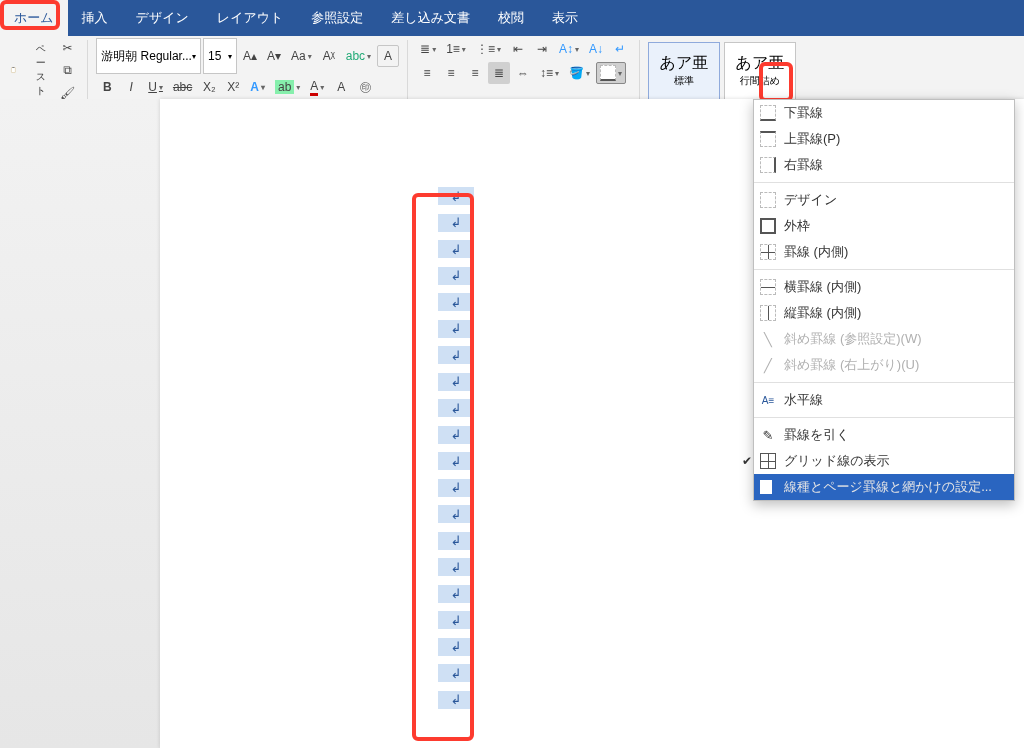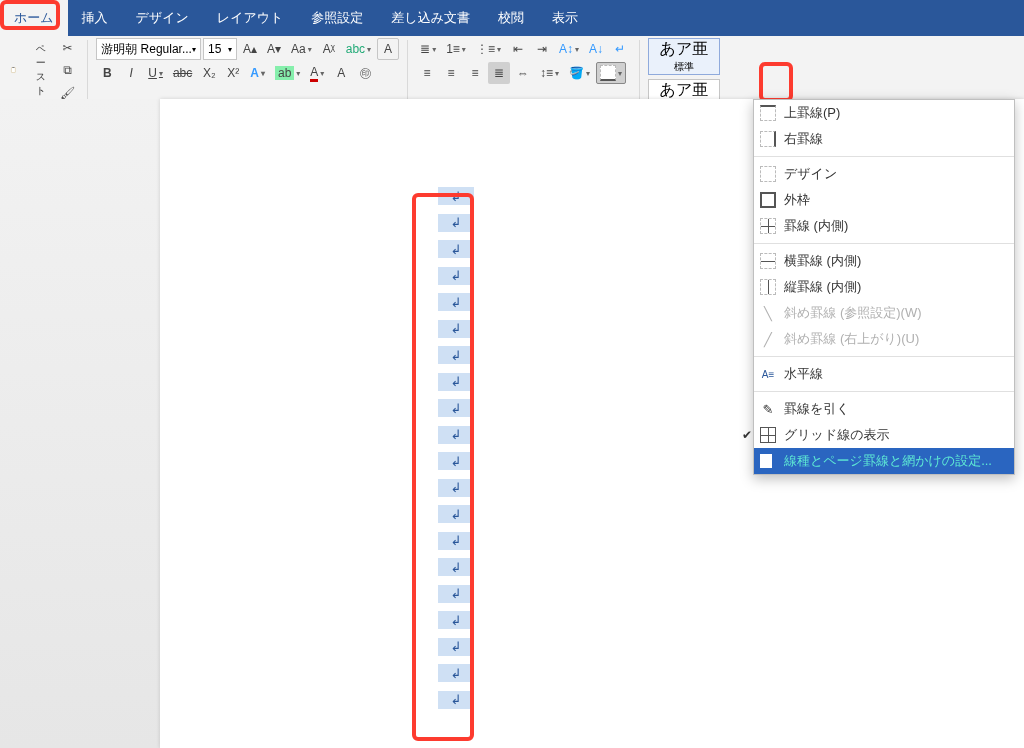--- a/index.html
+++ b/index.html
@@ -11,21 +11,21 @@
   .tab.active { background: #f3f3f3; color: #2a579a; }
 
   
   .ribbon { height: 70px; background: #f3f3f3; border-bottom: 1px solid #d0d0d0; display: flex; align-items: stretch; padding: 0 4px; }
   .chunk { display: flex; flex-direction: column; padding: 2px 4px; gap: 2px; }
   .chunk-row { display: flex; align-items: center; gap: 2px; }
   .sep { width: 1px; background: #d9d9d9; margin: 4px 4px; }
   .btn { min-width: 22px; height: 22px; display: inline-flex; align-items: center; justify-content: center; border: 1px solid transparent; border-radius: 2px; font-size: 12px; color: #444; padding: 0 3px; cursor: pointer; }
   .btn.boxed { border: 1px solid #c6c6c6; }
   .btn.dd::after { content: "▾"; font-size: 8px; margin-left: 2px; color: #666; }
-  .fontbox { height: 22px; border: 1px solid #c6c6c6; background: #fff; font-size: 12px; padding: 0 4px; display: flex; align-items: center; min-width: 90px; }
+  .fontbox { height: 36px; border: 1px solid #c6c6c6; background: #fff; font-size: 12px; padding: 0 4px; display: flex; align-items: center; min-width: 90px; }
   .sizebox { min-width: 34px; }
   .big-btn { width: 40px; height: 64px; display: flex; flex-direction: row; align-items: center; justify-content: center; font-size: 10px; color: #444; gap: 19px; padding: 2px; }
   .big-btn svg, .big-btn .ico { width: 28px; height: 28px; }
   .style-card { width: 72px; height: 58px; border: 1px solid #c6c6c6; background: #fff; display: flex; flex-direction: column; align-items: center; justify-content: center; font-size: 10px; cursor: pointer; }
   .style-card.sel { border: 1px solid #8faadc; background: #eaf1fb; }
   .style-sample { font-size: 16px; }
 
   
   .workspace { position: absolute; top: 99px; left: 0; right: 0; bottom: 0; display: flex; }
   .gutter { width: 160px; background: linear-gradient(#f2f2f2,#e6e6e6); }
@@ -39,21 +39,21 @@
 
   
   .callout { position: absolute; border: 4px solid #fd3b2f; border-radius: 6px; pointer-events: none; }
   .callout.c1 { left: 0px; top: 0px; width: 60px; height: 30px; }
   .callout.c2 { left: 759px; top: 62px; width: 34px; height: 40px; }
   .callout.c3 { left: 412px; top: 193px; width: 62px; height: 548px; }
 
   
   .menu { position: absolute; left: 753px; top: 99px; width: 262px; background: #fff; border: 1px solid #bfbfbf; box-shadow: 0 4px 12px rgba(0,0,0,.25); font-size: 13px; color: #333; z-index: 50; }
   .menu .mi { display: flex; align-items: center; height: 26px; padding: 0 10px 0 30px; position: relative; cursor: pointer; }
-  .menu .mi.sel { background: #2a65c0; color: #5eead4; }
+  .menu .mi.sel { background: #2a65c0; color: #e5e5e5; }
   .menu .mi .ico { position: absolute; left: 6px; width: 16px; height: 16px; display:flex; align-items:center; justify-content:center; }
   .menu .mi .chk { position: absolute; left: -12px; font-size: 12px; }
   .menu .msep { height: 1px; background: #e0e0e0; margin: 4px 0; }
   .menu .mi.dis { color: #b0b0b0; }
 
   
   .bicon { width:16px; height:16px; border:1px solid #888; position:relative; background:#fff; }
   .bicon.b-bottom { border:1px dashed #bbb; border-bottom:2px solid #555; }
   .bicon.b-top { border:1px dashed #bbb; border-top:2px solid #555; }
   .bicon.b-left { border:1px dashed #bbb; border-left:2px solid #555; }
@@ -193,21 +193,21 @@
       <span class="btn dd">
           <span>🪣</span>
         </span>
       <span class="btn dd" style="background:#d0d0d0;border:1px solid #888;" title="罫線">
           <span class="bicon b-bottom"></span>
         </span>
     </div>
   </div>
   <div class="sep"></div>
 
-  <div class="chunk" style="flex-direction:column;align-items:center;gap:4px;">
+  <div class="chunk" style="flex-direction:row;align-items:center;gap:4px;">
     <div class="style-card sel">
       <span class="style-sample">あア亜</span>
       <span>標準</span>
     </div>
     <div class="style-card">
       <span class="style-sample">あア亜</span>
       <span>行間詰め</span>
     </div>
   </div>
 </div>
@@ -276,20 +276,26 @@
       <div class="row">
           <span class="para-mark"></span>
         </div>
     </div>
   </div>
 </div>
 
 <div class="menu">
   <div class="mi">
       <span class="ico">
+        <span class="bicon b-bottom"></span>
+      </span>
+      <span>下罫線</span>
+    </div>
+  <div class="mi">
+      <span class="ico">
         <span class="bicon b-top"></span>
       </span>
       <span>上罫線(P)</span>
     </div>
   <div class="mi">
       <span class="ico">
         <span class="bicon b-right"></span>
       </span>
       <span>右罫線</span>
     </div>

